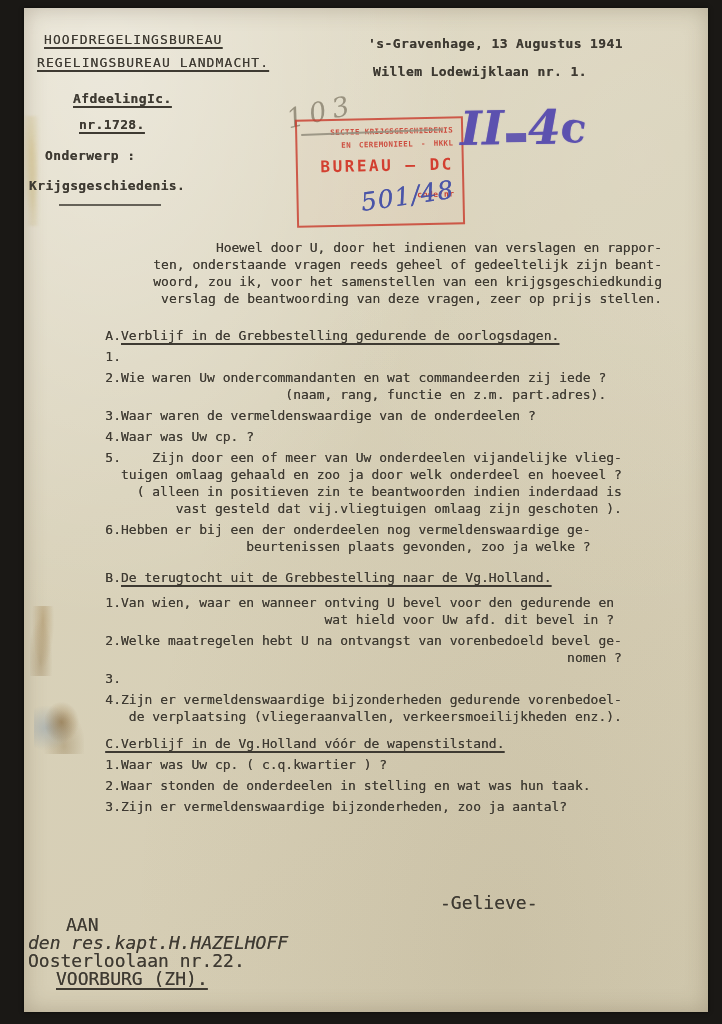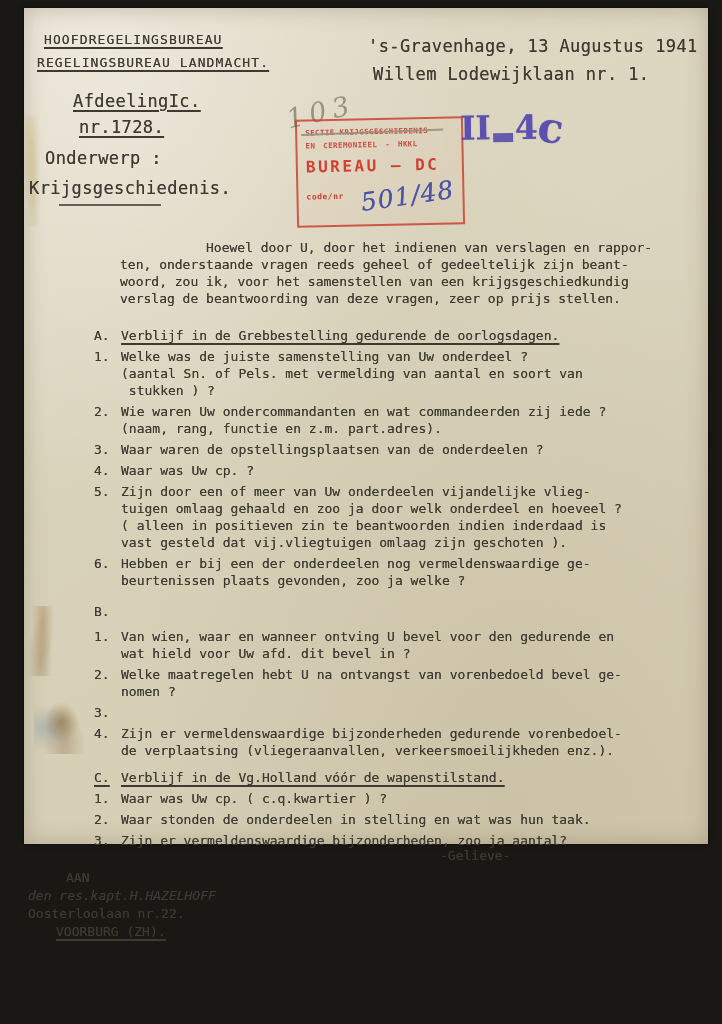--- a/index.html
+++ b/index.html
@@ -2,34 +2,35 @@
 <html><head>
 <meta charset="utf-8">
 <style>
   html,body{margin:0;padding:0;}
   body{
     width:722px;height:1024px;position:relative;overflow:hidden;
     background:#1a1815;
     font-family:"DejaVu Sans Mono","Liberation Mono",monospace;
   }
   .paper{
-    position:absolute;left:24px;top:8px;width:684px;height:836px;
+    position:absolute;left:24px;top:8px;width:684px;height:1004px;
     background:
       radial-gradient(ellipse at 12% 5%, rgba(255,255,255,.38), transparent 42%),
       radial-gradient(ellipse at 90% 15%, rgba(255,255,255,.10), transparent 40%),
       radial-gradient(ellipse at 70% 95%, rgba(120,100,60,.10), transparent 55%),
       linear-gradient(148deg,#e2dcc8 0%,#d9d2ba 38%,#d6ceb5 70%,#d3cbb1 100%);
     box-shadow: inset 0 0 22px rgba(85,70,45,.28), 0 0 4px rgba(0,0,0,.6);
+    text-align: right;
   }
   .tw{ color:#3e3a32; text-shadow:0 0 .6px rgba(62,58,50,.75); }
   .abs{ position:absolute; }
   .u{ text-decoration:underline; text-underline-offset:3px; text-decoration-thickness:1.5px; }
   
   .hdr-line{ font-size:13px; letter-spacing:1.1px; white-space:nowrap; }
-  .hdr-line2{ font-size:17px; letter-spacing:.4px; white-space:nowrap; }
+  .hdr-line2{ font-size:13px; letter-spacing:.4px; white-space:nowrap;font-weight:bold; }
   .dash-rule{ height:2px; background:#45413a; opacity:.8; }
   
   .pencil-num{
     font-family:"DejaVu Serif","Liberation Serif",serif; font-style:italic;
     font-size:27px; color:#8d8673; transform:rotate(-13deg); letter-spacing:6px;
     opacity:.85;
   }
   .red-stamp{
     border:2.5px solid rgba(200,58,43,.8); color:#cb4134;
     transform:rotate(-1.2deg); padding:7px 8px 4px 8px; box-sizing:border-box;
@@ -54,33 +55,33 @@
     font-family:"DejaVu Serif","Liberation Serif",serif; font-style:italic;
     font-size:25px; color:#4a55a8; transform:rotate(-7deg); letter-spacing:1px;
     text-shadow:0 0 .5px rgba(74,85,168,.8); white-space:nowrap;
   }
   .blue-stamp{
     font-family:"DejaVu Serif","Liberation Serif",serif; font-weight:bold;
     color:rgba(88,76,174,.93); display:flex; align-items:flex-end;
     transform:rotate(-.8deg);
     text-shadow:0 0 1px rgba(88,76,174,.55);
   }
-  .blue-stamp .big{ font-size:33px; line-height:40px; }
+  .blue-stamp .big{ font-size:47px; line-height:40px;font-style:italic; }
   .blue-stamp .bar{ width:20px; height:9px; background:rgba(88,76,174,.9); margin:0 2px 6px 2px; }
   .blue-stamp .cc{ font-size:42px; line-height:38px; transform:rotate(8deg); }
   
   .body-block{ font-size:13px; line-height:17px; width:568px; }
   .intro{ white-space:pre-wrap; text-indent:86px; margin-left:26px; margin-bottom:20px; }
   .sec-title{ display:flex; margin-top:10px; margin-bottom:2px; }
   .q-item{ display:flex; margin-top:4px; }
   .num-col{ width:27px; flex:0 0 27px; }
   .q-text{ white-space:pre-wrap; }
   .sec-title .q-text{ font-weight:normal; }
   
-  .footer-line{ font-size:13px; white-space:nowrap; }
+  .footer-line{ font-size:18px; white-space:nowrap;margin-top:44px; }
   
   .stain{ position:absolute; pointer-events:none; }
   .stain.s-a{ left:6px; top:598px; width:26px; height:70px;
     background:radial-gradient(ellipse at 50% 20%, rgba(140,100,40,.35), transparent 60%),
                radial-gradient(ellipse at 40% 80%, rgba(120,85,35,.3), transparent 55%);
     filter:blur(.4px);}
   .stain.s-b{ left:10px; top:688px; width:50px; height:58px;
     background:radial-gradient(ellipse at 55% 45%, rgba(125,85,30,.5), transparent 45%),
                radial-gradient(ellipse at 25% 55%, rgba(130,150,170,.45), transparent 50%),
                radial-gradient(ellipse at 60% 85%, rgba(120,90,40,.3), transparent 50%);
@@ -134,52 +135,50 @@
 ten, onderstaande vragen reeds geheel of gedeeltelijk zijn beant-
 woord, zou ik, voor het samenstellen van een krijgsgeschiedkundig
 verslag de beantwoording van deze vragen, zeer op prijs stellen.</div>
 
     <div class="sec-title">
       <span class="num-col">A.</span>
       <span class="q-text u">Verblijf in de Grebbestelling gedurende de oorlogsdagen.</span>
     </div>
     <div class="q-item">
       <span class="num-col">1.</span>
-      <span class="q-text">Welke was de juiste samenstelling van Uw onderdeel ?
-(aantal Sn. of Pels. met vermelding van aantal en soort van
- stukken ) ?</span>
     </div>
     <div class="q-item">
       <span class="num-col">2.</span>
       <span class="q-text">Wie waren Uw ondercommandanten en wat commandeerden zij iede ?
 (naam, rang, functie en z.m. part.adres).</span>
     </div>
     <div class="q-item">
       <span class="num-col">3.</span>
-      <span class="q-text">Waar waren de opstellingsplaatsen van de onderdeelen ?</span>
+      <span class="q-text">Waar waren de vermeldenswaardige van de onderdeelen ?</span>
     </div>
     <div class="q-item">
       <span class="num-col">4.</span>
       <span class="q-text">Waar was Uw cp. ?</span>
     </div>
     <div class="q-item">
       <span class="num-col">5.</span>
       <span class="q-text">Zijn door een of meer van Uw onderdeelen vijandelijke vlieg-
 tuigen omlaag gehaald en zoo ja door welk onderdeel en hoeveel ?
 ( alleen in positieven zin te beantwoorden indien inderdaad is
 vast gesteld dat vij.vliegtuigen omlaag zijn geschoten ).</span>
     </div>
     <div class="q-item">
       <span class="num-col">6.</span>
       <span class="q-text">Hebben er bij een der onderdeelen nog vermeldenswaardige ge-
 beurtenissen plaats gevonden, zoo ja welke ?</span>
     </div>
 
     <div class="sec-title" style="margin-top:14px;">
       <span class="num-col">B.</span>
+      <span class="q-text u">De terugtocht uit de Grebbestelling naar de Vg.Holland.</span>
     </div>
     <div class="q-item" style="margin-top:8px;">
       <span class="num-col">1.</span>
       <span class="q-text">Van wien, waar en wanneer ontving U bevel voor den gedurende en
 wat hield voor Uw afd. dit bevel in ?</span>
     </div>
     <div class="q-item">
       <span class="num-col">2.</span>
       <span class="q-text">Welke maatregelen hebt U na ontvangst van vorenbedoeld bevel ge-
 nomen ?</span>

